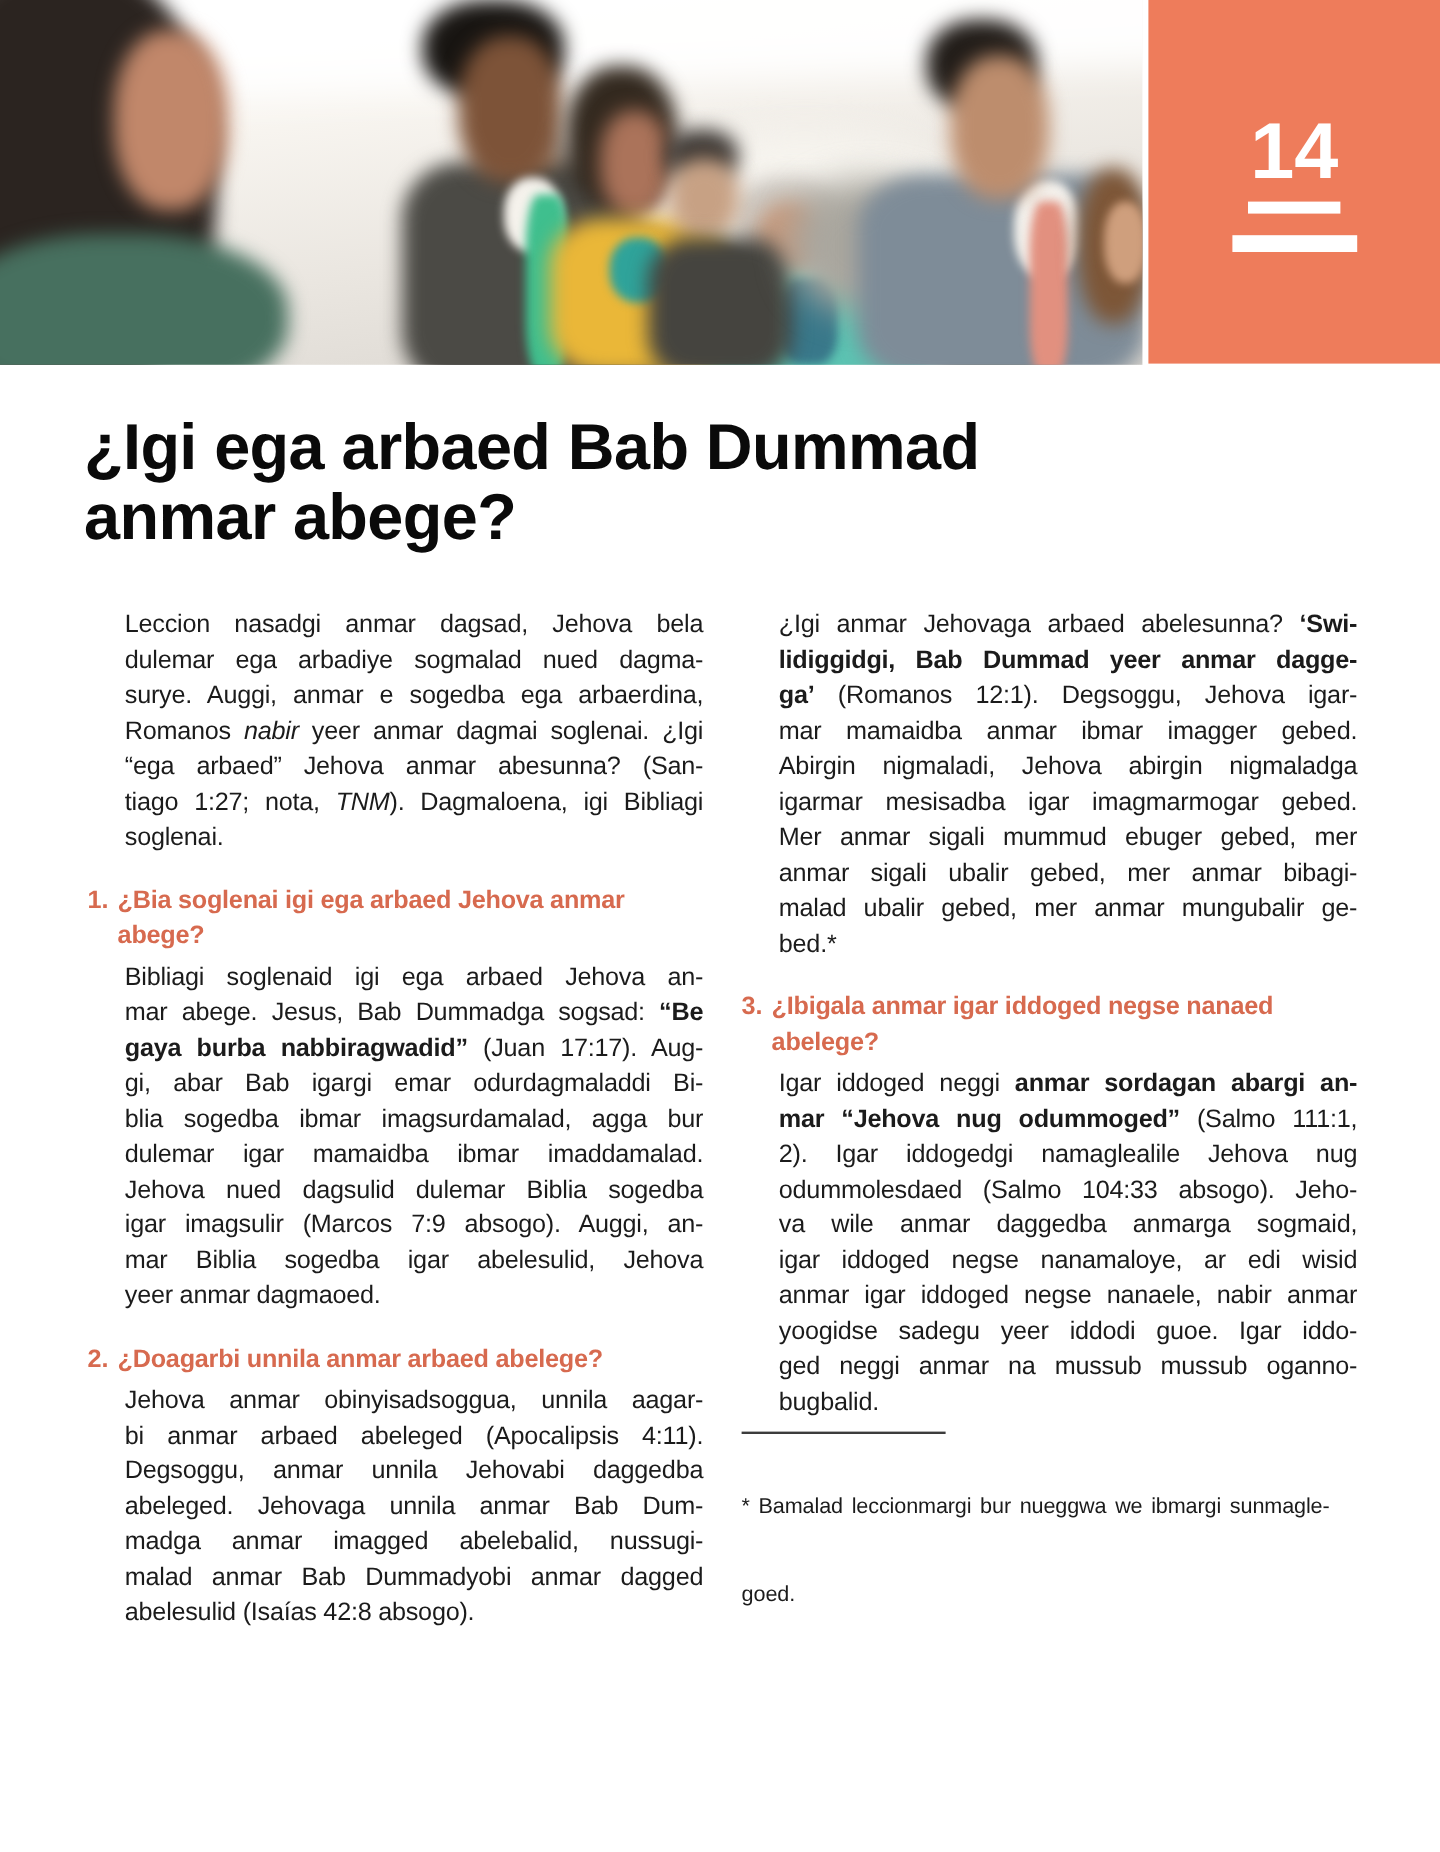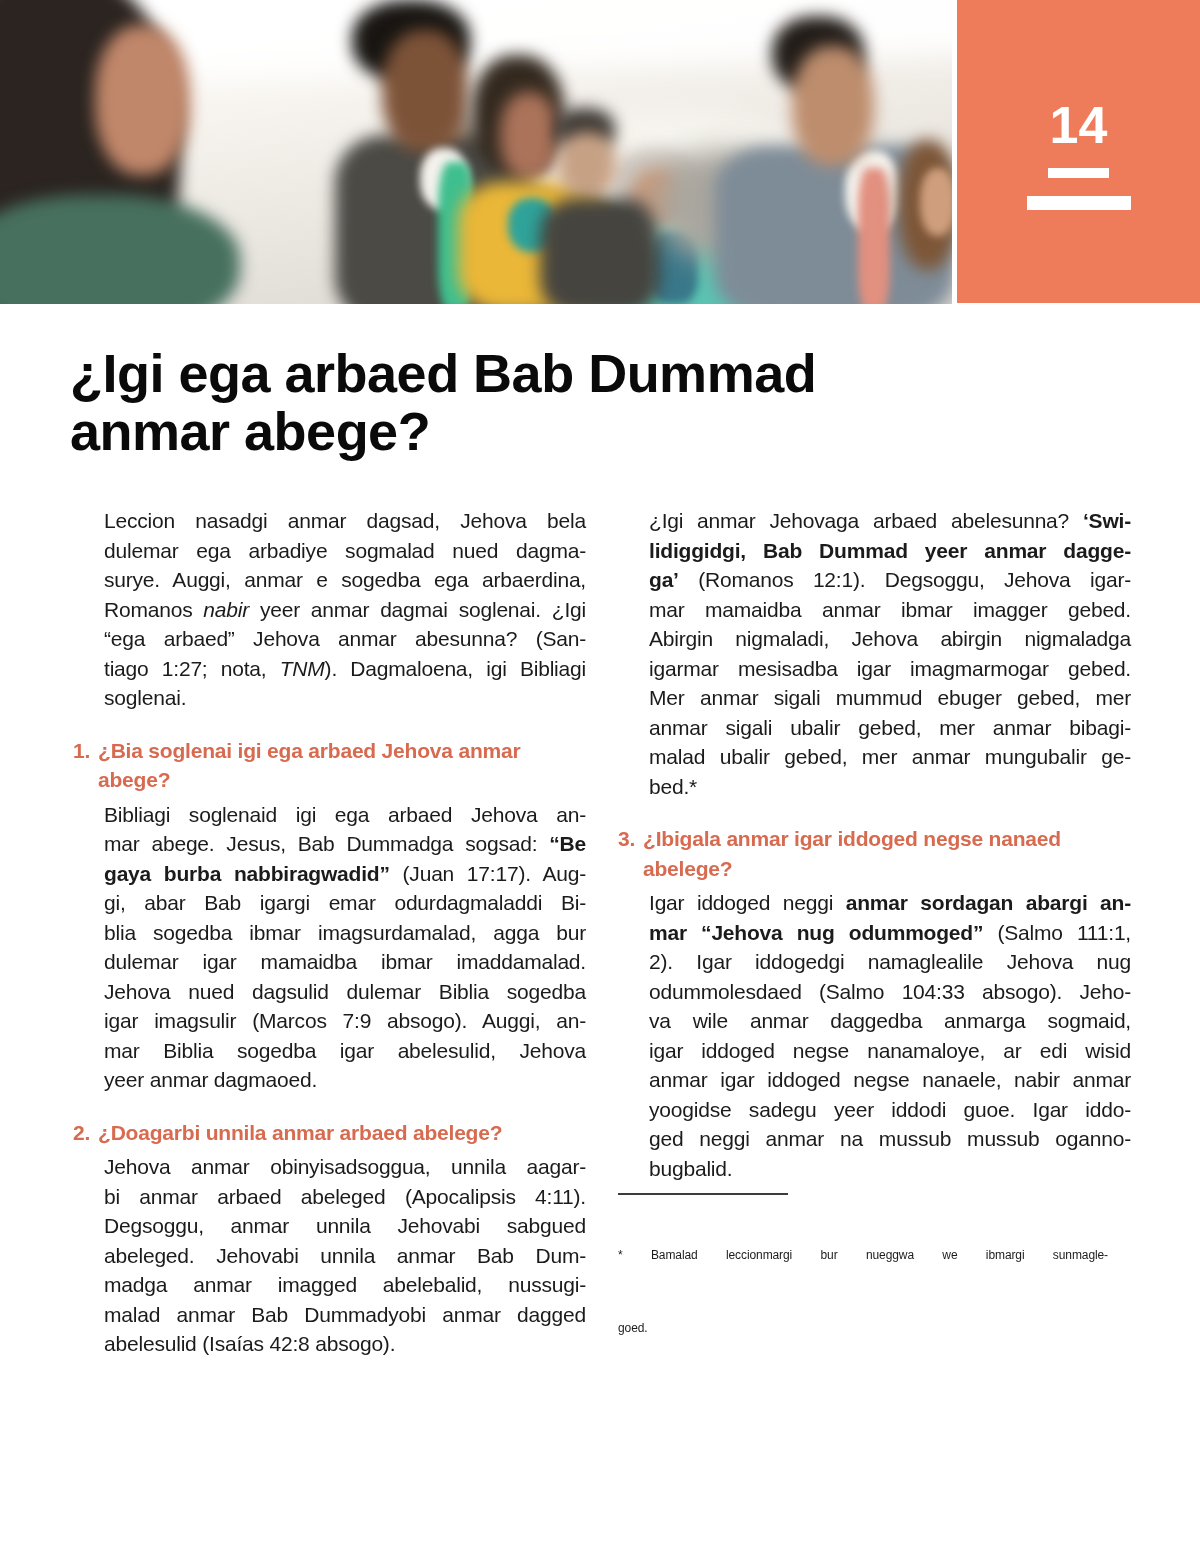--- a/index.html
+++ b/index.html
@@ -14,21 +14,21 @@
   
   .hero{position:absolute;left:0;top:0;width:952px;height:304px;overflow:hidden;
         background:linear-gradient(172deg,#ffffff 0%,#f8f5f0 30%,#eae6e0 62%,#d8d4ce 100%);}
   .ph{position:absolute;filter:blur(8px);border-radius:45%;}
   .soft{filter:blur(14px);}
   .crisp{filter:blur(4px);}
 
   
   .badge{position:absolute;left:957px;top:0;width:243px;height:303px;background:var(--accent);
          display:flex;flex-direction:column;align-items:center;}
-  .lesson-num{margin-top:86px;font-size:52px;line-height:78px;font-weight:bold;color:#fff;
+  .lesson-num{margin-top:86px;font-size:66px;line-height:78px;font-weight:bold;color:#fff;
               border-bottom:10px solid #fff;padding:0 2px 4px 2px;letter-spacing:0;}
   .lesson-bar{margin-top:18px;width:104px;height:14px;background:#fff;}
 
   
   .title{position:absolute;left:70px;top:344px;width:1060px;font-size:54px;line-height:58px;
          font-weight:bold;color:#0a0a0a;letter-spacing:-0.5px;}
 
   
   .col{position:absolute;top:506px;width:509px;font-size:21px;letter-spacing:-0.2px;}
   .col-left{left:73px;}
@@ -41,21 +41,21 @@
   .b{font-weight:bold;}
   .i{font-style:italic;}
 
   .question{display:flex;margin:23px 0 5px 0;color:var(--heading);font-weight:bold;}
   .qnum{flex:none;width:25px;line-height:29.5px;}
   .qlines{width:482px;}
   .qline{height:29.5px;line-height:29.5px;white-space:nowrap;}
 
   .footnote{margin:10px 0 0 0;width:490px;}
   .footnote-rule{width:170px;border-top:2px solid #3c3c3c;margin-bottom:9px;}
-  .fline{font-size:12px;height:25px;line-height:25px;letter-spacing:-0.1px;white-space:nowrap;
+  .fline{font-size:18px;height:25px;line-height:25px;letter-spacing:-0.1px;white-space:nowrap;
          text-align:justify;text-align-last:justify;margin-top:48px;}
   .fline.end{text-align-last:left;}
 </style>
 </head>
 <body>
 
 <div class="page">
 
   <div class="hero">
     <div class="ph soft" style="left:-30px;top:-60px;width:1020px;height:130px;background:rgba(255,255,255,.95);border-radius:0;transform:rotate(-2deg);"></div>
@@ -149,22 +149,22 @@
         </div>
         <div class="question">
           <span class="qnum">2.</span>
           <div class="qlines">
             <div class="qline">¿Doagarbi unnila anmar arbaed abelege?</div>
           </div>
         </div>
         <div class="para">
           <div class="tline"><span>Jehova anmar obinyisadsoggua, unnila aagar-</span></div>
           <div class="tline"><span>bi anmar arbaed abeleged (Apocalipsis 4:11).</span></div>
-          <div class="tline"><span>Degsoggu, anmar unnila Jehovabi sabgued</span></div>
-          <div class="tline"><span>abeleged. Jehovabi unnila anmar Bab Dum-</span></div>
+          <div class="tline"><span>Degsoggu, anmar unnila Jehovabi daggedba</span></div>
+          <div class="tline"><span>abeleged. Jehovaga unnila anmar Bab Dum-</span></div>
           <div class="tline"><span>madga anmar imagged abelebalid, nussugi-</span></div>
           <div class="tline"><span>malad anmar Bab Dummadyobi anmar dagged</span></div>
           <div class="tline end"><span>abelesulid (Isaías 42:8 absogo).</span></div>
         </div>
       </section>
     <section class="col col-right">
         <div class="para">
           <div class="tline"><span>¿Igi anmar Jehovaga arbaed abelesunna? </span><span class="b">‘Swi-</span></div>
           <div class="tline"><span class="b">lidiggidgi, Bab Dummad yeer anmar dagge-</span></div>
           <div class="tline"><span class="b">ga’</span><span> (Romanos 12:1). Degsoggu, Jehova igar-</span></div>

